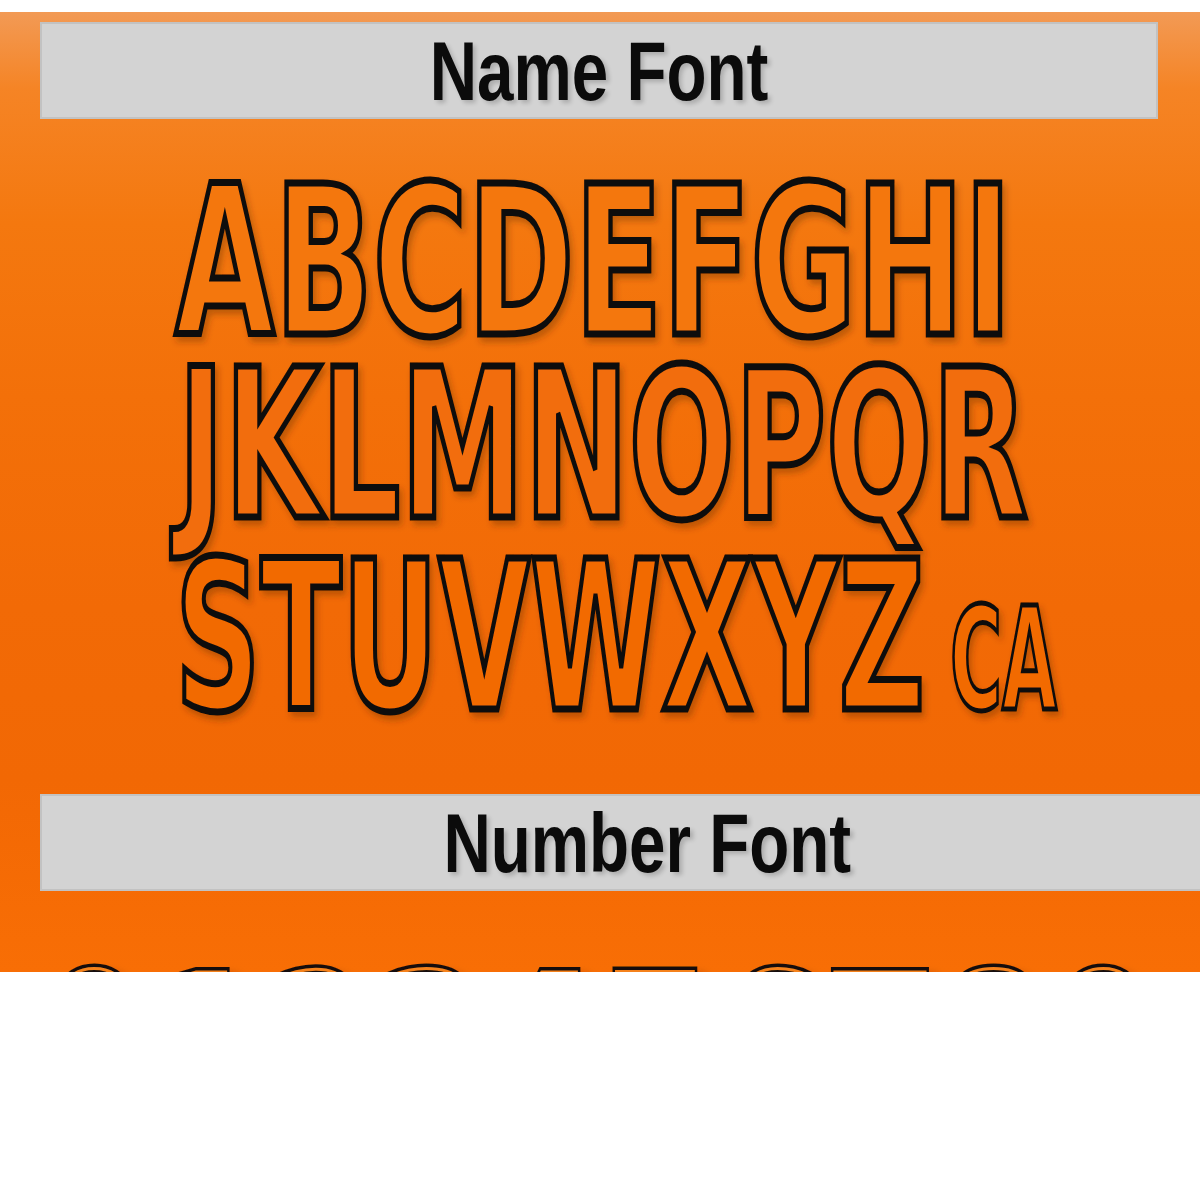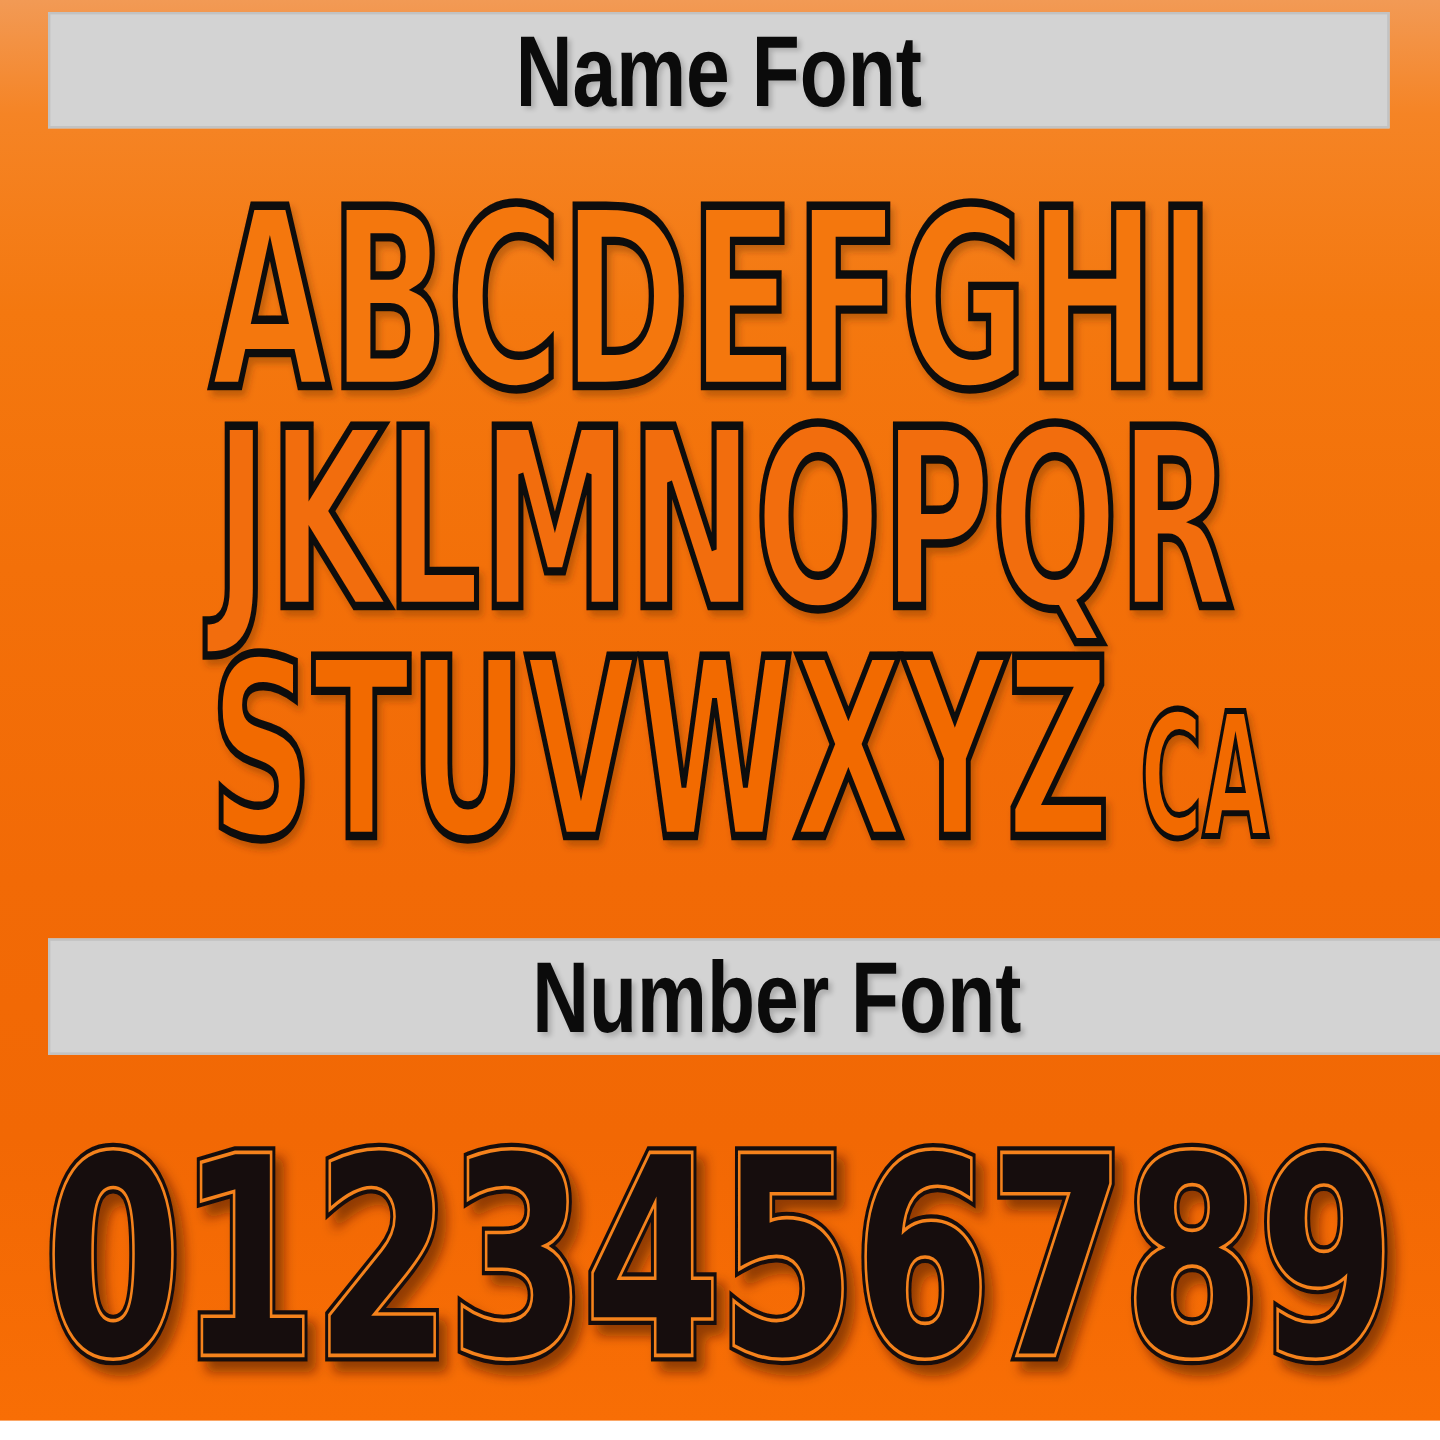--- a/index.html
+++ b/index.html
@@ -1,28 +1,29 @@
 <!DOCTYPE html>
 <html><head>
 <meta charset="utf-8">
 <style>
   html,body{margin:0;padding:0;}
   .page{
     position:relative;
-    width:1200px;height:1184px;
+    width:1200px;height:960px;
     overflow:hidden;
     background:linear-gradient(180deg,
       #f29a55 0%,
       #f58425 8%,
       #f4780f 22%,
       #f37009 40%,
       #f26a06 62%,
       #f26804 80%,
       #f86e05 100%);
     font-family:"Liberation Sans","DejaVu Sans",sans-serif;
+    margin-top:12px;
   }
   .banner{
     position:absolute;
     left:40px;width:1114px;height:93px;
     background:#d3d3d3;
     border:2px solid #c2c2c2;
     display:flex;align-items:center;justify-content:center;
   }
   .banner-name{top:10px;}
   .banner-number{top:782px;padding-left:48px;}

